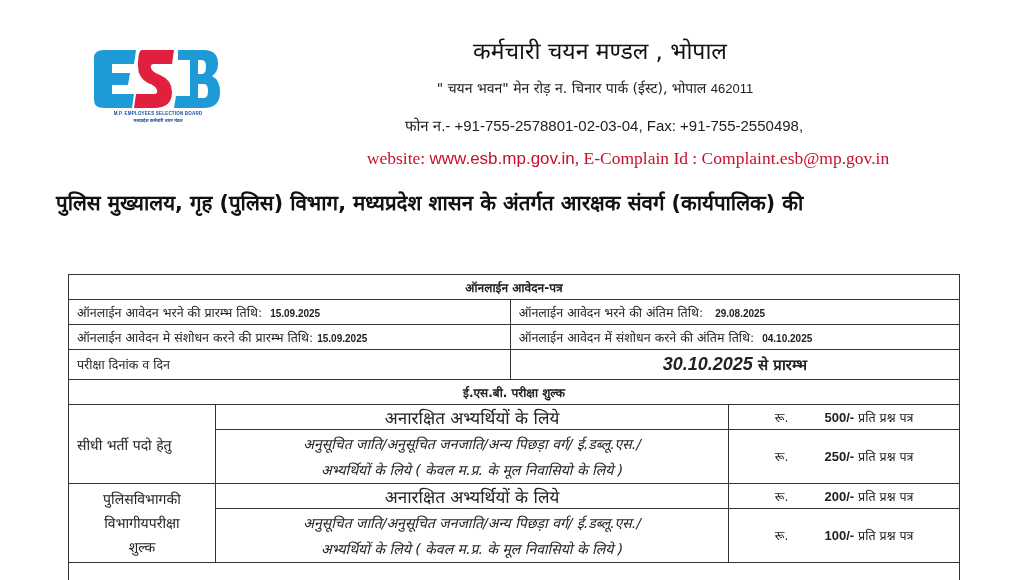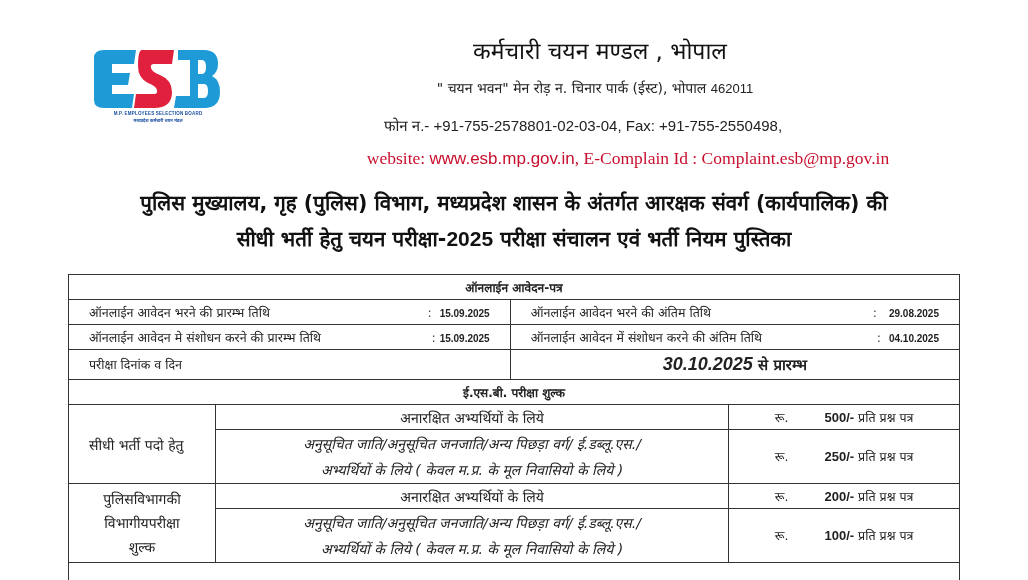--- a/index.html
+++ b/index.html
@@ -9,40 +9,40 @@
   
   .logo { position: absolute; left: 90px; top: 48px; width: 134px; height: 80px; }
   .logo svg { display: block; }
   .logo-sub1 { position: absolute; left: 6px; top: 63px; width: 124px; font-size: 4.5px; font-weight: bold; color: #1a4fa0; text-align: center; letter-spacing: 0.2px; font-family: "Liberation Sans", sans-serif; }
   .logo-sub2 { position: absolute; left: 6px; top: 69px; width: 124px; font-size: 4.5px; font-weight: bold; color: #1a4fa0; text-align: center; font-family: "DejaVu Sans", sans-serif; }
 
   
   .org-name { position: absolute; left: 380px; top: 34px; width: 440px; text-align: center; font-size: 23px; color: #111; font-family: "DejaVu Sans", sans-serif; }
   .org-address { position: absolute; left: 330px; top: 78px; width: 530px; text-align: center; font-size: 14px; color: #222; font-family: "DejaVu Sans", sans-serif; }
   .org-address .pin { font-family: "Liberation Sans", sans-serif; font-size: 13px; }
-  .org-phone { position: absolute; left: 288px; top: 115px; width: 590px; text-align: center; font-size: 15px; color: #222; font-family: "Liberation Sans", sans-serif; }
+  .org-phone { position: absolute; left: 309px; top: 115px; width: 590px; text-align: center; font-size: 15px; color: #222; font-family: "Liberation Sans", sans-serif; }
   .org-web { position: absolute; left: 288px; top: 148px; width: 680px; text-align: center; font-size: 17.5px; color: #c8102e; font-family: "Liberation Serif", serif; white-space: nowrap; }
   .org-web .url { font-family: "Liberation Sans", sans-serif; font-size: 17px; }
 
-  .doc-title { position: absolute; left: 44px; top: 186px; width: 940px; text-align: center; font-size: 20.5px; font-weight: bold; color: #111; line-height: 35px; font-family: "DejaVu Sans", sans-serif; }
+  .doc-title { position: absolute; left: 56px; top: 186px; width: 940px; font-size: 20.5px; font-weight: bold; color: #111; line-height: 35px; font-family: "DejaVu Sans", sans-serif; }
   .doc-title .yr { font-family: "Liberation Sans", sans-serif; font-size: 21px; }
 
   
   .tbl { position: absolute; left: 68px; top: 274px; width: 892px; border-collapse: collapse; font-size: 12.5px; color: #222; }
-  .tbl td { border: 1.6px solid #333; padding: 0 20px; vertical-align: middle; height: 25px; white-space: nowrap; }
+  .tbl td { border: 1.6px solid #333; padding: 0 8px; vertical-align: middle; height: 25px; white-space: nowrap; }
   .tbl .sec-hdr { text-align: center; font-weight: bold; font-size: 12px; height: 25px; }
   .tbl .val { font-family: Liberation Sans, sans-serif; font-weight: bold; font-size: 10px; }
   .tbl .colon { color: #444; }
-  .lbl-row { display: flex; justify-content: space-between; align-items: center; }
+  .lbl-row { display: flex; align-items: center; }
   .exam-start { text-align: center; font-size: 15px; font-weight: bold; height: 30px; }
   .exam-start .d { font-family: "Liberation Sans", sans-serif; font-size: 18px; font-style: italic; }
   .cat-cell { font-size: 14px; text-align: left; }
   .cat-cell.justify { line-height: 24px; }
   .cat-cell.justify .ln { display: flex; justify-content: center; }
-  .desc { text-align: center; font-size: 14px; }
+  .desc { text-align: center; font-size: 17px; }
   .desc.big { font-size: 14px; line-height: 26px; height: 54px; font-style: italic; }
   .fee { text-align: center; font-size: 12.5px; }
   .fee .amt { font-family: "Liberation Sans", sans-serif; font-weight: bold; font-size: 13px; margin-left: 32px; }
   .cut-row td { height: 20px; }
 </style>
 </head>
 <body>
 
 <div class="logo">
   <svg width="134" height="64" viewBox="0 0 134 64">
@@ -62,21 +62,20 @@
   <span>" चयन भवन" मेन रोड़ न. चिनार पार्क (ईस्ट), भोपाल</span>
   <span class="pin">462011</span>
 </div>
 <div class="org-phone">फोन न.- +91-755-2578801-02-03-04, Fax: +91-755-2550498,</div>
 <div class="org-web">
   <span>website: </span><span class="url">www.esb.mp.gov.in</span><span>,  E-Complain Id : </span><span>Complaint.esb@mp.gov.in</span>
 </div>
 
 <div class="doc-title">
   <div>पुलिस मुख्यालय, गृह (पुलिस) विभाग, मध्यप्रदेश शासन के अंतर्गत आरक्षक संवर्ग (कार्यपालिक) की</div>
-  <div><span>सीधी भर्ती हेतु चयन परीक्षा-</span><span class="yr">2025</span><span> परीक्षा संचालन एवं भर्ती नियम पुस्तिका</span></div>
 </div>
 
 <table class="tbl">
   <colgroup>
     <col style="width:147px">
     <col style="width:295px">
     <col style="width:219px">
     <col style="width:231px">
   </colgroup>
   <tbody>

